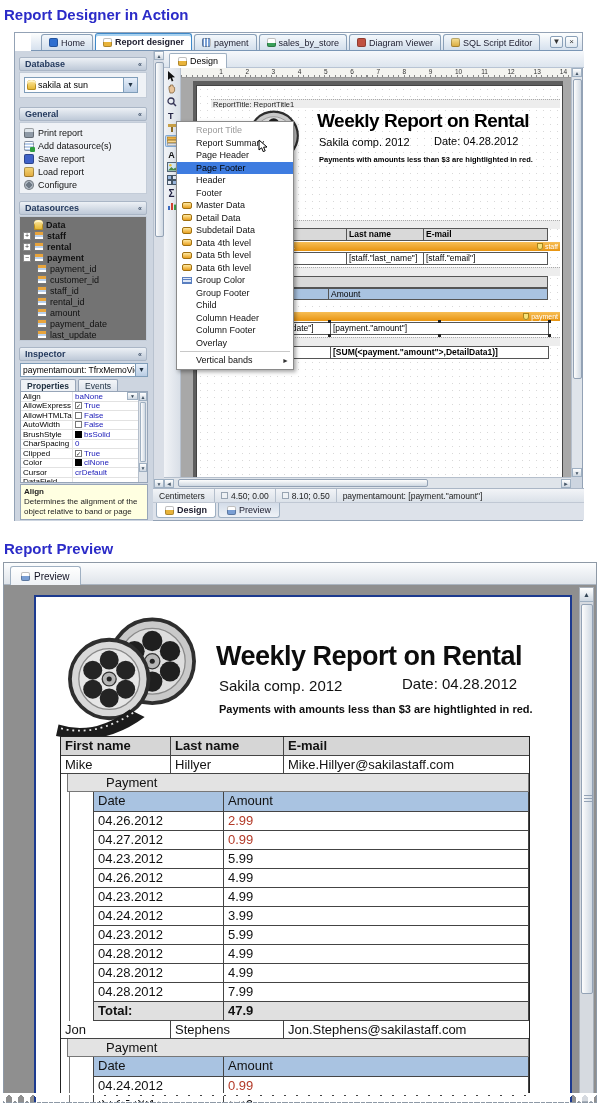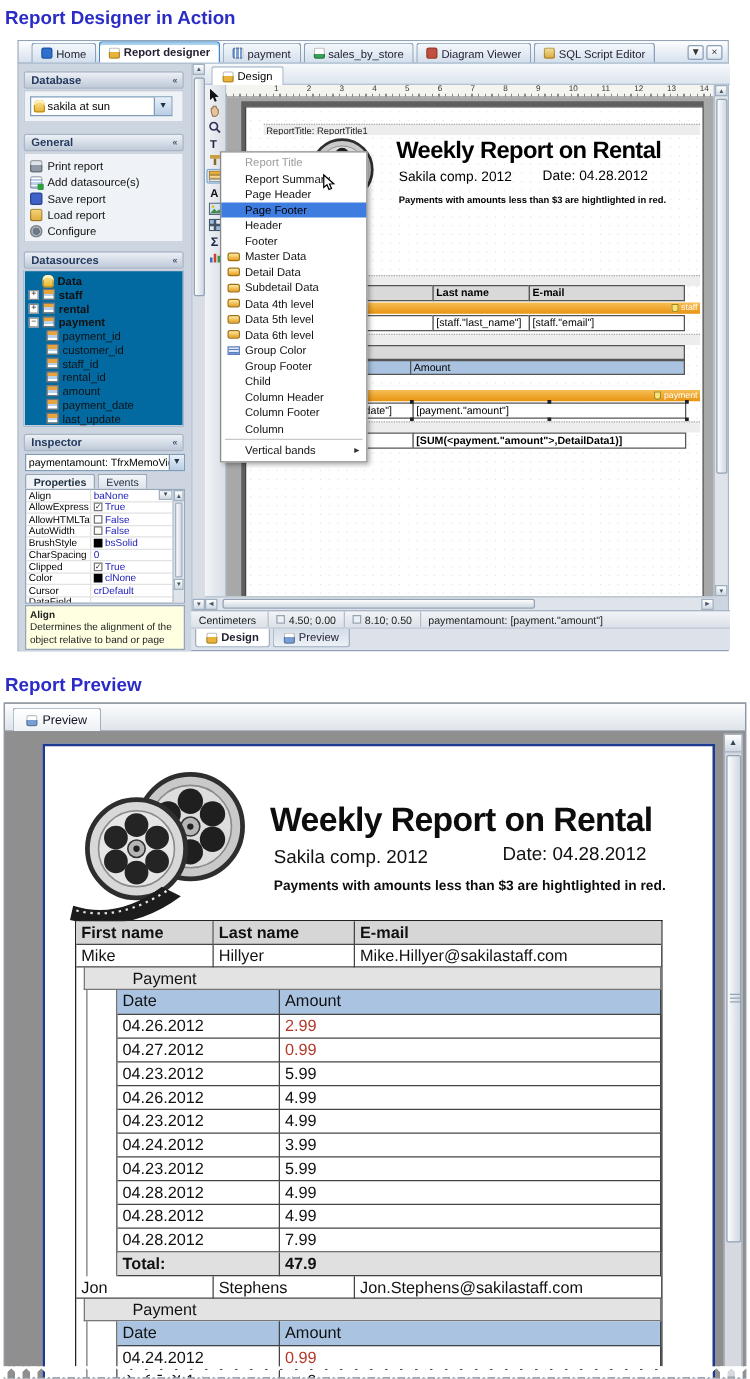--- a/index.html
+++ b/index.html
@@ -7,21 +7,21 @@
     --low-red:#B33A28; --heading-blue:#2B2BC8; --menu-hl:#3E7CE0;
     --chrome:#CDD5E0; --panel-line:#9FAEC2; --navy:#1C3A8F;
   }
   *{box-sizing:border-box;margin:0;padding:0}
   body{width:600px;height:1103px;position:relative;background:#fff;overflow:hidden;
        font-family:"Liberation Sans","DejaVu Sans",sans-serif;-webkit-font-smoothing:antialiased}
   .h1{position:absolute;left:4px;font-size:15px;font-weight:bold;color:var(--heading-blue)}
 
   
   #designer{position:absolute;left:14px;top:32px;width:569px;height:489px;border:1px solid #93A2B5;background:#fff}
-  .dz-tabbar{position:absolute;left:0;top:0;right:0;height:18px;background:linear-gradient(#fdfefe,#d6e1ee);
+  .dz-tabbar{position:absolute;left:16px;top:0;right:0;height:18px;background:linear-gradient(#fdfefe,#d6e1ee);
              border-bottom:1px solid #7a96b5;display:flex;align-items:center;padding-left:10px}
   .dtab{height:16px;display:flex;align-items:center;gap:3px;padding:0 7px;font-size:9px;color:#223;
         background:linear-gradient(#f4f8fc,#d3dfec);border:1px solid #8aa0b8;border-bottom:none;
         border-radius:3px 3px 0 0;margin-right:2px;white-space:nowrap}
   .dtab.active{background:#fff;border-color:#3f89c9;box-shadow:inset 0 2px 0 #a8d2f0;height:17px;font-weight:bold}
   .tic{width:9px;height:9px;border-radius:2px;display:inline-block;flex:none;box-shadow:inset 0 0 0 1px rgba(0,0,0,.25)}
   .tic-home-icon{background:#2f6fd0}
   .tic-report-designer-icon{background:linear-gradient(#fff 40%,#e8b33a 40%)}
   .tic-table-icon{background:repeating-linear-gradient(90deg,#7a9fd4 0 2px,#fff 2px 3px)}
   .tic-view-icon{background:linear-gradient(#fff 55%,#3aa05a 55%)}
@@ -287,21 +287,21 @@
               <span class="gic gic-configure-icon"></span>
               <span>Configure</span>
             </div>
           </div>
       </div>
 
       <div class="panel-h" style="top:150px">
         <span>Datasources</span>
         <span class="pinup">«</span>
       </div>
-      <div class="panel-b" style="top:165px;height:125px;background:#0369a1">
+      <div class="panel-b" style="top:165px;height:125px;background:#737373">
         <div id="ds-tree" class="tree" style="padding:2px 0 0 3px">
             <div class="trow">
               <span class="tspacer"></span>
               <span class="dbic"></span>
               <span class="bold">Data</span>
             </div>
             <div class="trow">
               <span class="texp">+</span>
               <span class="tblic"></span>
               <span class="bold">staff</span>
@@ -703,21 +703,21 @@
         <div class="mitem">
           <span class="mico none"></span>
           <span>Column Header</span>
         </div>
         <div class="mitem">
           <span class="mico none"></span>
           <span>Column Footer</span>
         </div>
         <div class="mitem">
           <span class="mico none"></span>
-          <span>Column</span>
+          <span>Overlay</span>
         </div>
         <div class="msep"></div>
         <div class="mitem">
           <span class="mico none"></span>
           <span>Vertical bands</span>
           <span class="subarrow">►</span>
         </div>
       </div>
     <svg id="cursor" width="12" height="14" viewBox="0 0 12 14">
       <path d="M1,1 L1,11 L3.6,8.8 L5.2,12.6 L7.2,11.8 L5.6,8.2 L9,8 Z" fill="#fff" stroke="#000" stroke-width="1"></path>

